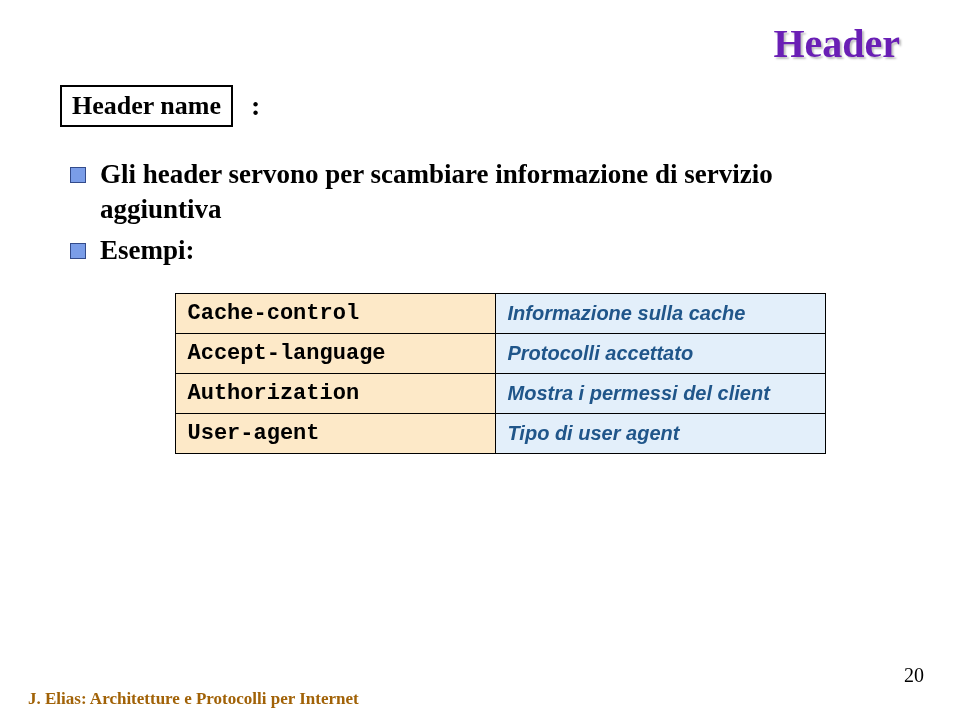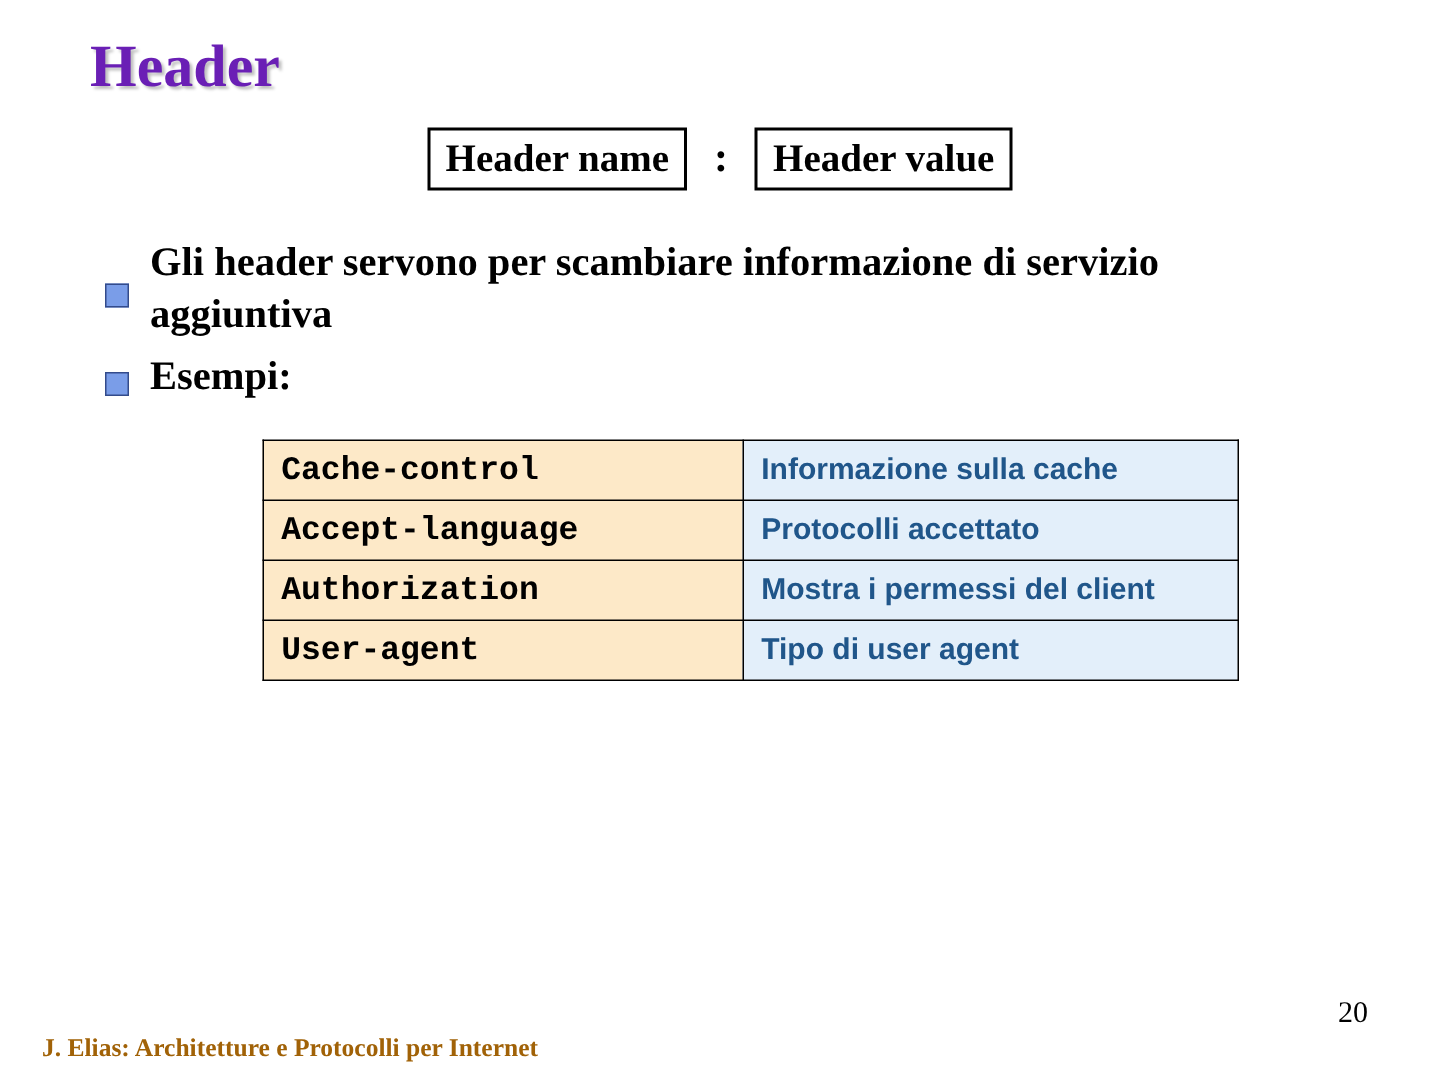--- a/index.html
+++ b/index.html
@@ -11,31 +11,30 @@
     position: relative;
     overflow: hidden;
   }
   .slide {
     width: 100%;
     height: 100%;
     padding: 20px 60px 30px 60px;
     position: relative;
   }
   .title {
-    text-align: left;
+    text-align: right;
     font-size: 40px;
     font-weight: bold;
     color: #6a1fb5;
     text-shadow: 2px 2px 2px rgba(0,0,0,0.25);
     margin-bottom: 18px;
   }
   .header-boxes {
     display: flex;
     align-items: center;
-    justify-content: center;
     gap: 18px;
     margin-bottom: 30px;
   }
   .box {
     border: 2px solid #000;
     padding: 4px 10px;
     font-size: 26px;
     font-weight: bold;
     color: #000;
     background: #fff;
@@ -44,21 +43,21 @@
     font-size: 28px;
     font-weight: bold;
     color: #000;
   }
   .bullets {
     margin-left: 10px;
     margin-bottom: 25px;
   }
   .bullet-line {
     display: flex;
-    align-items: center;
+    align-items: flex-start;
     margin-bottom: 6px;
   }
   .bullet-square {
     width: 16px;
     height: 16px;
     background: #7a9de8;
     border: 1px solid #334b8b;
     margin-top: 10px;
     margin-right: 14px;
     flex-shrink: 0;
@@ -91,50 +90,50 @@
     background: #fde9c8;
     width: 320px;
   }
   .header-table td.desc-cell {
     font-family: Arial, Helvetica, sans-serif;
     font-weight: bold;
     font-size: 20px;
     color: #20568a;
     background: #e3effa;
     width: 330px;
+    font-style: italic;
   }
   .footer {
     position: absolute;
     bottom: 18px;
     left: 28px;
     font-family: Georgia, serif;
     font-weight: bold;
     font-size: 17px;
     color: #a16207;
   }
   .page-num {
     position: absolute;
     bottom: 40px;
-    right: 48px;
+    right: 36px;
     font-family: Georgia, serif;
     font-size: 20px;
     color: #000;
   }
 </style>
 </head>
 <body>
 
 <div class="slide">
 
   <div class="title">Header</div>
 
   <div class="header-boxes">
     <div class="box">Header name</div>
     <div class="colon">:</div>
-    <div class="box">Header value</div>
   </div>
 
   <div class="bullets">
     <div class="bullet-line">
       <div class="bullet-square"></div>
       <div class="bullet-text">Gli header servono per scambiare informazione di servizio aggiuntiva</div>
     </div>
     <div class="bullet-line">
       <div class="bullet-square"></div>
       <div class="bullet-text">Esempi:</div>

